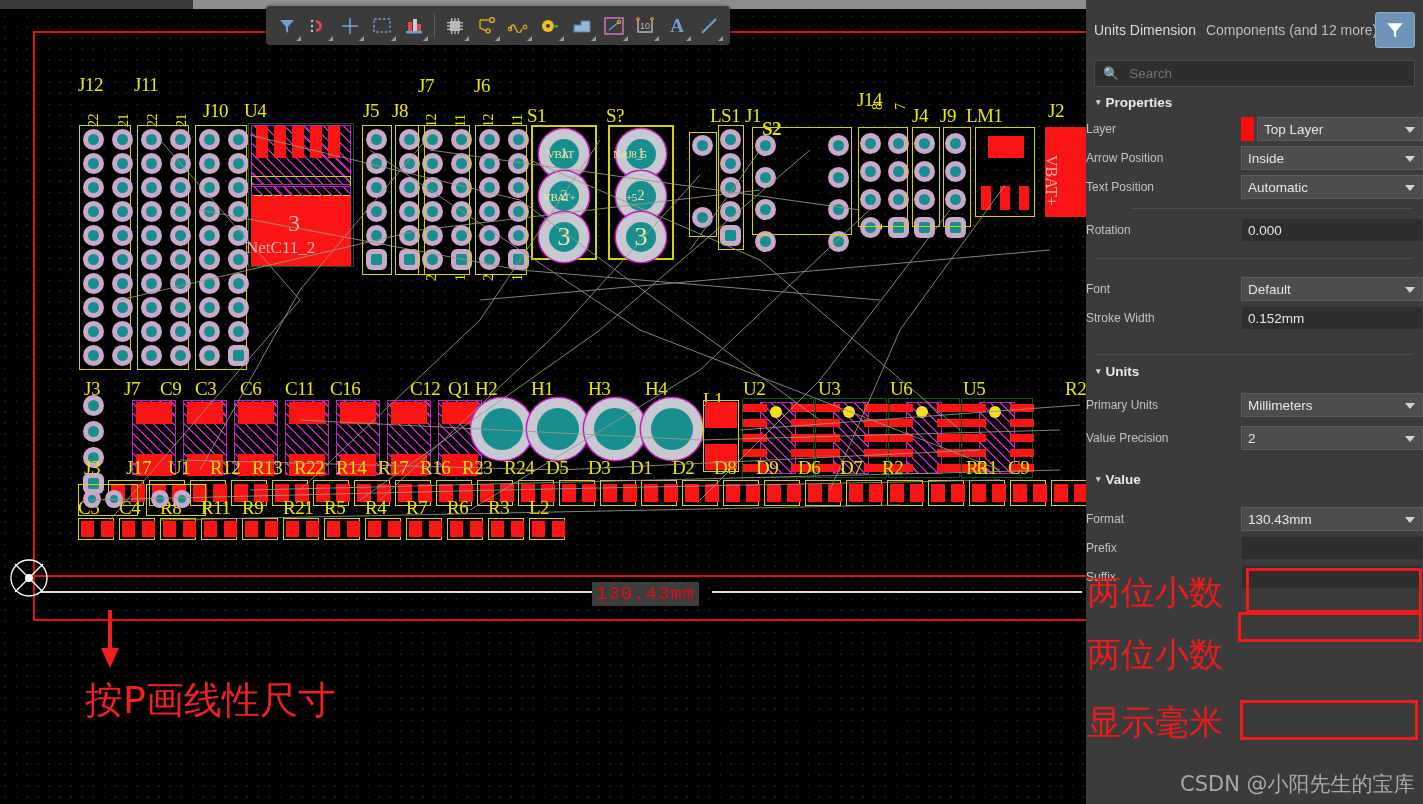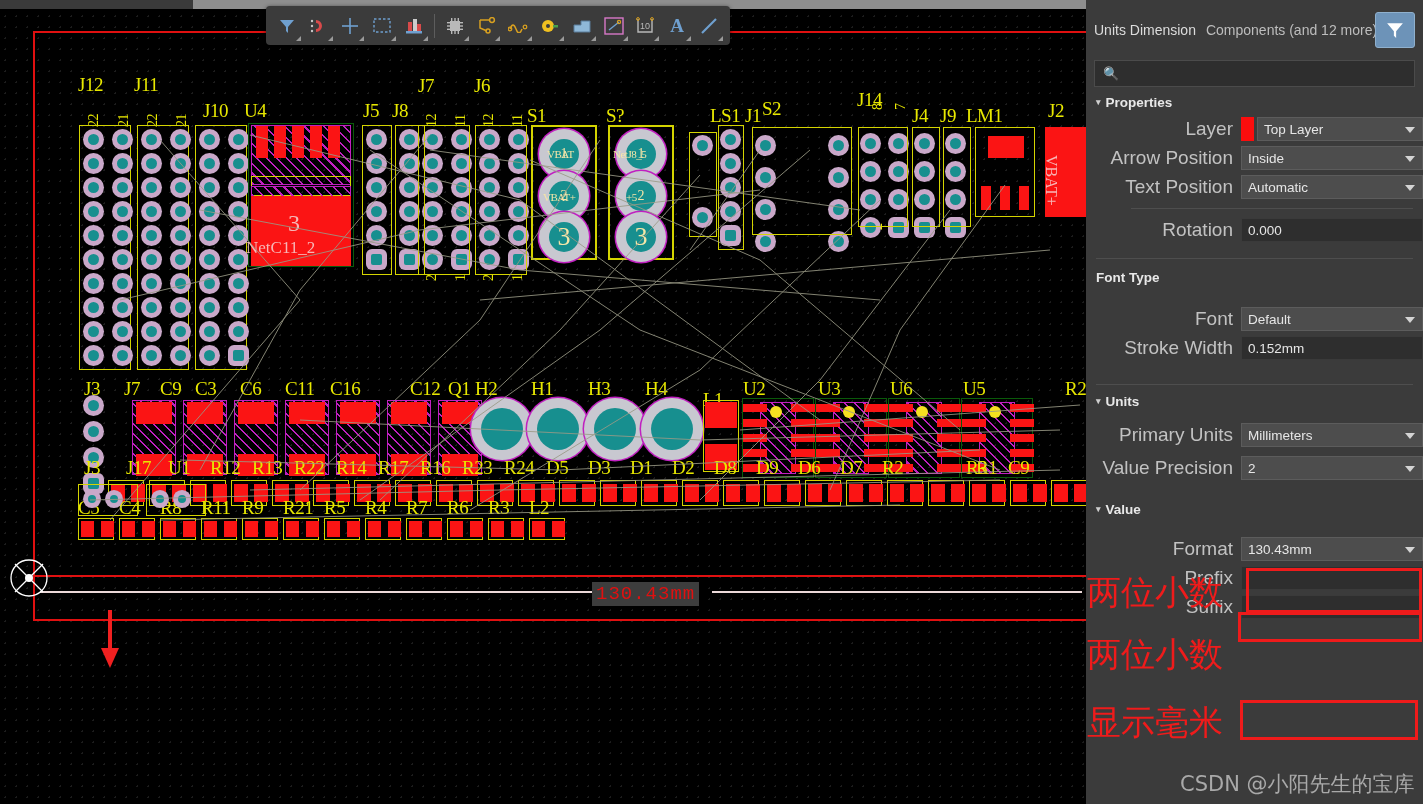--- a/index.html
+++ b/index.html
@@ -130,21 +130,21 @@
   }
   #search-row .mag{ margin-right:8px; color:#cfcfcf; font-size:13px; }
   .section-hdr{
     padding:8px 10px 4px 10px; font-weight:bold; color:#e8e8e8; font-size:13.5px;
   }
   .section-hdr .tri{ color:#cfcfcf; margin-right:5px; font-size:9px; vertical-align:2px;}
   .prow{
     display:flex; align-items:center; height:28px; margin:1px 0 1px 0; padding-right:0px;
   }
   .plabel{
-    width:155px; text-align:right; padding-right:8px; color:#c2c2c2; font-size:19px;
+    width:155px; padding-right:8px; color:#c2c2c2; font-size:12px;
   }
   .pfield{
     flex:1; height:24px; background:#4d4d4d; border:1px solid #5c5c5c;
     display:flex;align-items:center; padding:0 6px; color:#e6e6e6;
     font-size:13.5px; position:relative;
   }
   .pfield.flat{ background:#2e2e2e; border:1px solid #3a3a3a; }
   .caret{
     position:absolute; right:7px; top:9px;
     border-left:5px solid transparent; border-right:5px solid transparent;
@@ -189,21 +189,21 @@
   <div class="desig" style="left:203px;top:100px;">J10</div>
   <div class="desig" style="left:244px;top:100px;">U4</div>
   <div class="desig" style="left:363px;top:100px;">J5</div>
   <div class="desig" style="left:392px;top:100px;">J8</div>
   <div class="desig" style="left:418px;top:75px;">J7</div>
   <div class="desig" style="left:474px;top:75px;">J6</div>
   <div class="desig" style="left:527px;top:105px;">S1</div>
   <div class="desig" style="left:606px;top:105px;">S?</div>
   <div class="desig" style="left:710px;top:105px;">LS1</div>
   <div class="desig" style="left:745px;top:105px;">J1</div>
-  <div class="desig" style="left:762px;top:98px;">S2</div>
+  <div class="desig" style="left:762px;top:118px;font-weight:bold;">S2</div>
   <div class="desig" style="left:857px;top:89px;">J14</div>
   <div class="desig" style="left:912px;top:105px;">J4</div>
   <div class="desig" style="left:940px;top:105px;">J9</div>
   <div class="desig" style="left:966px;top:105px;">LM1</div>
   <div class="desig" style="left:1048px;top:100px;">J2</div>
 
   <div class="desig sm rot" style="left:86px;top:127px;">22</div>
   <div class="desig sm rot" style="left:116px;top:127px;">21</div>
   <div class="desig sm rot" style="left:145px;top:127px;">22</div>
   <div class="desig sm rot" style="left:174px;top:127px;">21</div>
@@ -709,20 +709,21 @@
     <circle cx="21" cy="21" r="18" fill="none" stroke="#ffffff" stroke-width="1.3"></circle>
     <line x1="7" y1="7" x2="35" y2="35" stroke="#ffffff" stroke-width="1.3"></line>
     <line x1="35" y1="7" x2="7" y2="35" stroke="#ffffff" stroke-width="1.3"></line>
     <circle cx="21" cy="21" r="4" fill="#ffffff"></circle>
   </svg>
 
   <svg id="annot-arrow" viewBox="0 0 20 60">
     <line x1="10" y1="0" x2="10" y2="42" stroke="#f02020" stroke-width="4"></line>
     <polygon points="10,58 1,38 19,38" fill="#f02020"></polygon>
   </svg>
+  <div id="annot-text">按P画线性尺寸</div>
 
 </div>
 
 <div id="toolbar">
   <div class="tb-btn">
     <svg width="16" height="16" viewBox="0 0 16 16">
         <polygon points="1,2 15,2 9,9 9,15 7,13 7,9" fill="#6fa0d0"></polygon>
       </svg>
   </div>
   <div class="tb-btn">
@@ -832,20 +833,21 @@
     <div id="filter-btn">
       <svg width="18" height="18" viewBox="0 0 16 16">
           <polygon points="1,2 15,2 9,9 9,15 7,13 7,9" fill="#ffffff"></polygon>
         </svg>
     </div>
   </div>
 
   <div id="search-row">
     <span class="mag">🔍</span>
 
+    <input type="text" style="flex: 1 1 0%; background: transparent; border: none; outline: none; color: rgb(224, 224, 224); font-size: 13.5px; font-family: &quot;Liberation Sans&quot;, sans-serif;" placeholder="Search">
   </div>
 
   <div class="section-hdr">
     <span class="tri">▾</span><span>Properties</span>
   </div>
 
   <div class="prow">
     <div class="plabel">Layer</div>
     <div class="swatch"></div>
     <div class="pfield">
@@ -875,23 +877,20 @@
 
   <div class="prow">
     <div class="plabel">Rotation</div>
     <div class="pfield flat">
       <span>0.000</span>
     </div>
   </div>
 
   <div class="divider" style="margin-left:10px;margin-top:14px;"></div>
 
-  <div class="section-hdr" style="padding-top:4px;">
-    <span>Font Type</span>
-  </div>
 
 
   <div class="prow" style="margin-top:16px;">
     <div class="plabel">Font</div>
     <div class="pfield">
       <span>Default</span>
       <span class="caret"></span>
     </div>
   </div>
 

